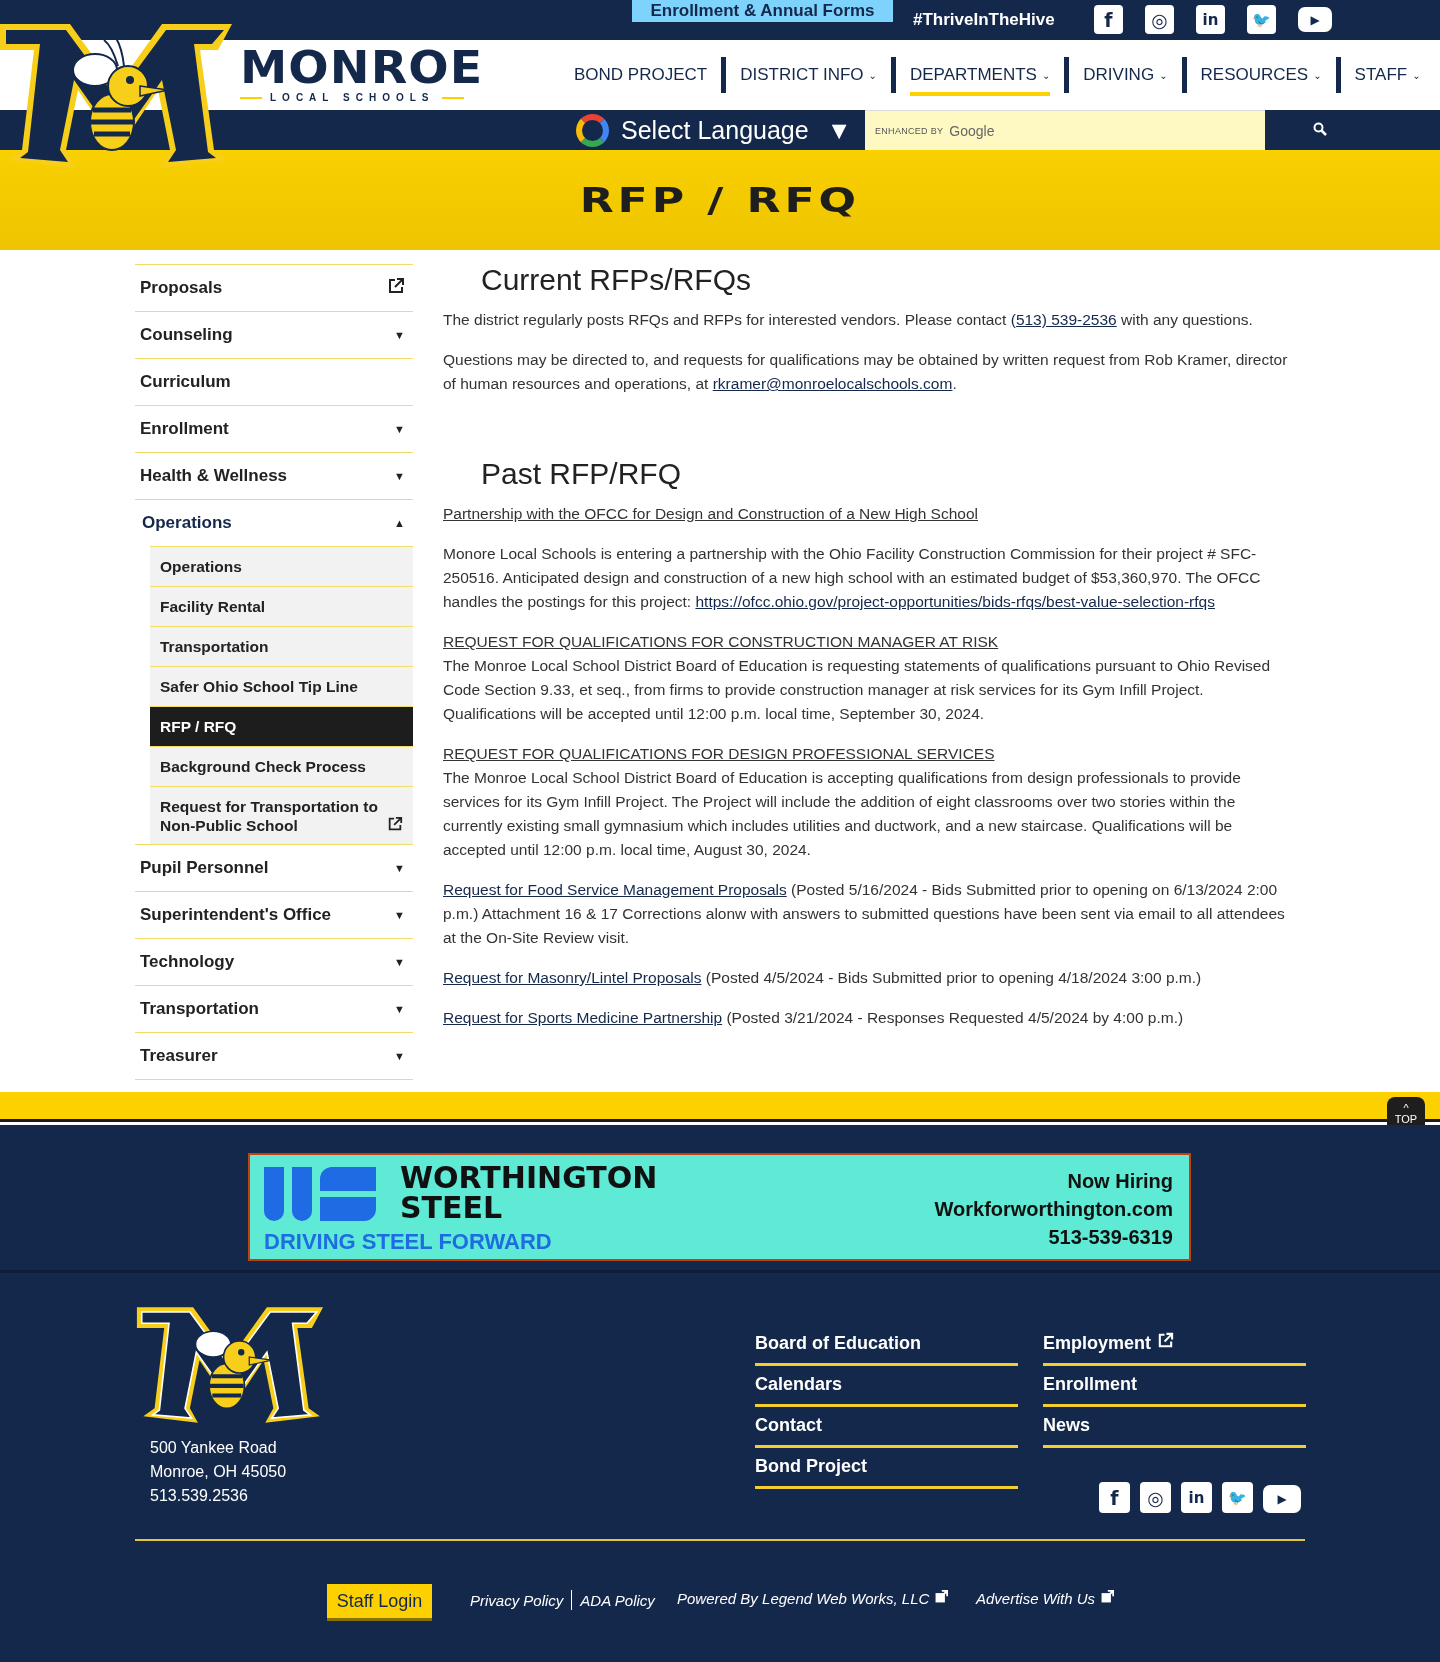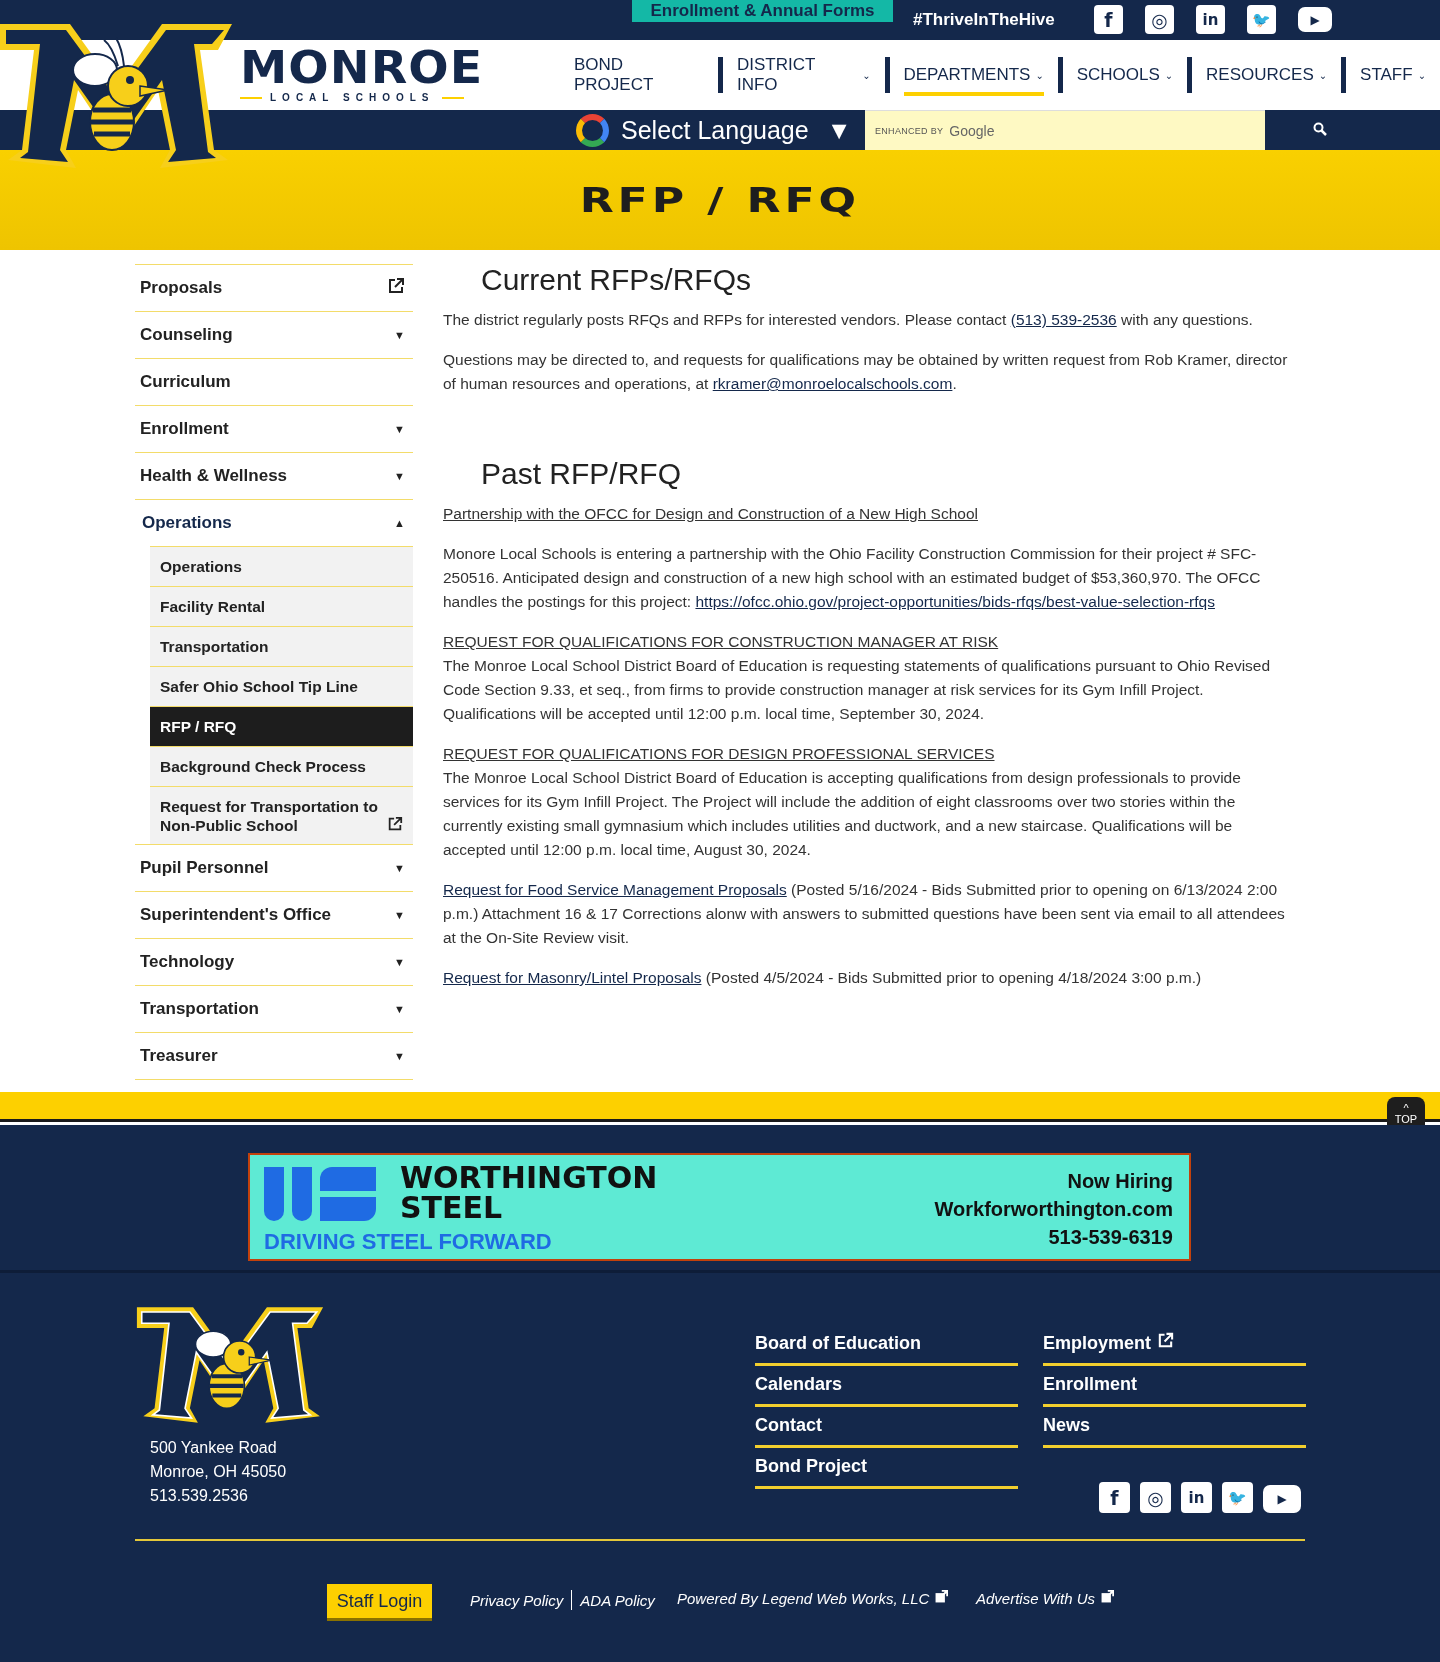--- a/index.html
+++ b/index.html
@@ -1,21 +1,21 @@
 <!DOCTYPE html>
 <html><head>
 <meta charset="utf-8">
 <style>
   * { box-sizing: border-box; margin: 0; padding: 0; }
   body { width: 1440px; height: 1662px; overflow: hidden; background: #fff; font-family: "Liberation Sans", sans-serif; color: #222; position: relative; }
   a { color: inherit; }
 
   
   .topbar { position: absolute; left: 0; top: 0; width: 1440px; height: 40px; background: #14284b; }
-  .enroll-btn { position: absolute; left: 632px; top: 0; width: 261px; height: 22px; background: #14b8a6; color: #14284b; font-size: 17px; font-weight: bold; display: flex; align-items: center; justify-content: center; text-decoration: none; }
+  .enroll-btn { position: absolute; left: 632px; top: 0; width: 261px; height: 22px; background: #7dd3fc; color: #14284b; font-size: 17px; font-weight: bold; display: flex; align-items: center; justify-content: center; text-decoration: none; }
   .hashtag { position: absolute; left: 913px; top: 0; height: 40px; color: #fff; font-size: 17px; font-weight: bold; display: flex; align-items: center; }
   .top-social { position: absolute; left: 1094px; top: 5px; display: flex; gap: 22px; }
   .soc { width: 29px; height: 29px; background: #fff; border-radius: 4px; color: #14284b; font-weight: bold; font-size: 19px; display: flex; align-items: center; justify-content: center; font-family: "DejaVu Sans", sans-serif; }
   .soc.yt { width: 34px; height: 25px; border-radius: 7px; margin-top: 2px; font-size: 12px; }
 
   .navbar { position: absolute; left: 0; top: 40px; width: 1440px; height: 70px; background: #fff; }
   .wordmark { position: absolute; left: 240px; top: 46px; width: 255px; }
   .wordmark .big { font-family: "DejaVu Sans", sans-serif; font-weight: bold; font-size: 44px; color: #14284b; letter-spacing: 1px; line-height: 44px; transform: scaleX(1.08); transform-origin: left; display: block; }
   .wordmark .small { display: flex; align-items: center; gap: 8px; margin-top: 2px; font-size: 10px; font-weight: bold; letter-spacing: 6px; color: #14284b; }
   .wordmark .small::before, .wordmark .small::after { content: ""; width: 22px; height: 2px; background: #fdd000; display: block; }
@@ -127,21 +127,21 @@
       <span>DISTRICT INFO</span>
       <span class="caret">⌄</span>
     </a>
   <span class="sep"></span>
   <a class="item active">
       <span>DEPARTMENTS</span>
       <span class="caret">⌄</span>
     </a>
   <span class="sep"></span>
   <a class="item">
-      <span>SCHOOLS</span>
+      <span>DRIVING</span>
       <span class="caret">⌄</span>
     </a>
   <span class="sep"></span>
   <a class="item">
       <span>RESOURCES</span>
       <span class="caret">⌄</span>
     </a>
   <span class="sep"></span>
   <a class="item">
       <span>STAFF</span>
@@ -244,20 +244,21 @@
   <p><span>Questions may be directed to, and requests for qualifications may be obtained by written request from Rob Kramer, director of human resources and operations, at </span><a>rkramer@monroelocalschools.com</a><span>.</span></p>
   <div class="gap"></div>
 
   <h2>Past RFP/RFQ</h2>
   <p><a class="head">Partnership with the OFCC for Design and Construction of a New High School</a></p>
   <p><span>Monore Local Schools is entering a partnership with the Ohio Facility Construction Commission for their project # SFC-250516.  Anticipated design and construction of a new high school with an estimated budget of $53,360,970. The OFCC handles the postings for this project: </span><a>https://ofcc.ohio.gov/project-opportunities/bids-rfqs/best-value-selection-rfqs</a></p>
   <p><a class="head">REQUEST FOR QUALIFICATIONS FOR CONSTRUCTION MANAGER AT RISK</a><br><span>The Monroe Local School District Board of Education is requesting statements of qualifications pursuant to Ohio Revised Code Section 9.33, et seq., from firms to provide construction manager at risk services for its Gym Infill Project. Qualifications will be accepted until 12:00 p.m. local time, September 30, 2024.</span></p>
   <p><a class="head">REQUEST FOR QUALIFICATIONS FOR DESIGN PROFESSIONAL SERVICES</a><br><span>The Monroe Local School District Board of Education is accepting qualifications from design professionals to provide services for its Gym Infill Project. The Project will include the addition of eight classrooms over two stories within the currently existing small gymnasium which includes utilities and ductwork, and a new staircase. Qualifications will be accepted until 12:00 p.m. local time, August 30, 2024.</span></p>
   <p><a>Request for Food Service Management Proposals</a><span> (Posted 5/16/2024 - Bids Submitted prior to opening on 6/13/2024 2:00 p.m.) Attachment 16 &amp; 17 Corrections alonw with answers to submitted questions have been sent via email to all attendees at the On-Site Review visit.</span></p>
   <p><a>Request for Masonry/Lintel Proposals</a><span> (Posted 4/5/2024 - Bids Submitted prior to opening 4/18/2024 3:00 p.m.)</span></p>
+  <p><a>Request for Sports Medicine Partnership</a><span> (Posted 3/21/2024 - Responses Requested 4/5/2024 by 4:00 p.m.)</span></p>
 </main>
 
 <div class="ystrip"></div>
 <a class="topbtn">
   <span>^</span>
   <span>TOP</span>
 </a>
 
 <div class="adband"></div>
 <a class="ad">

